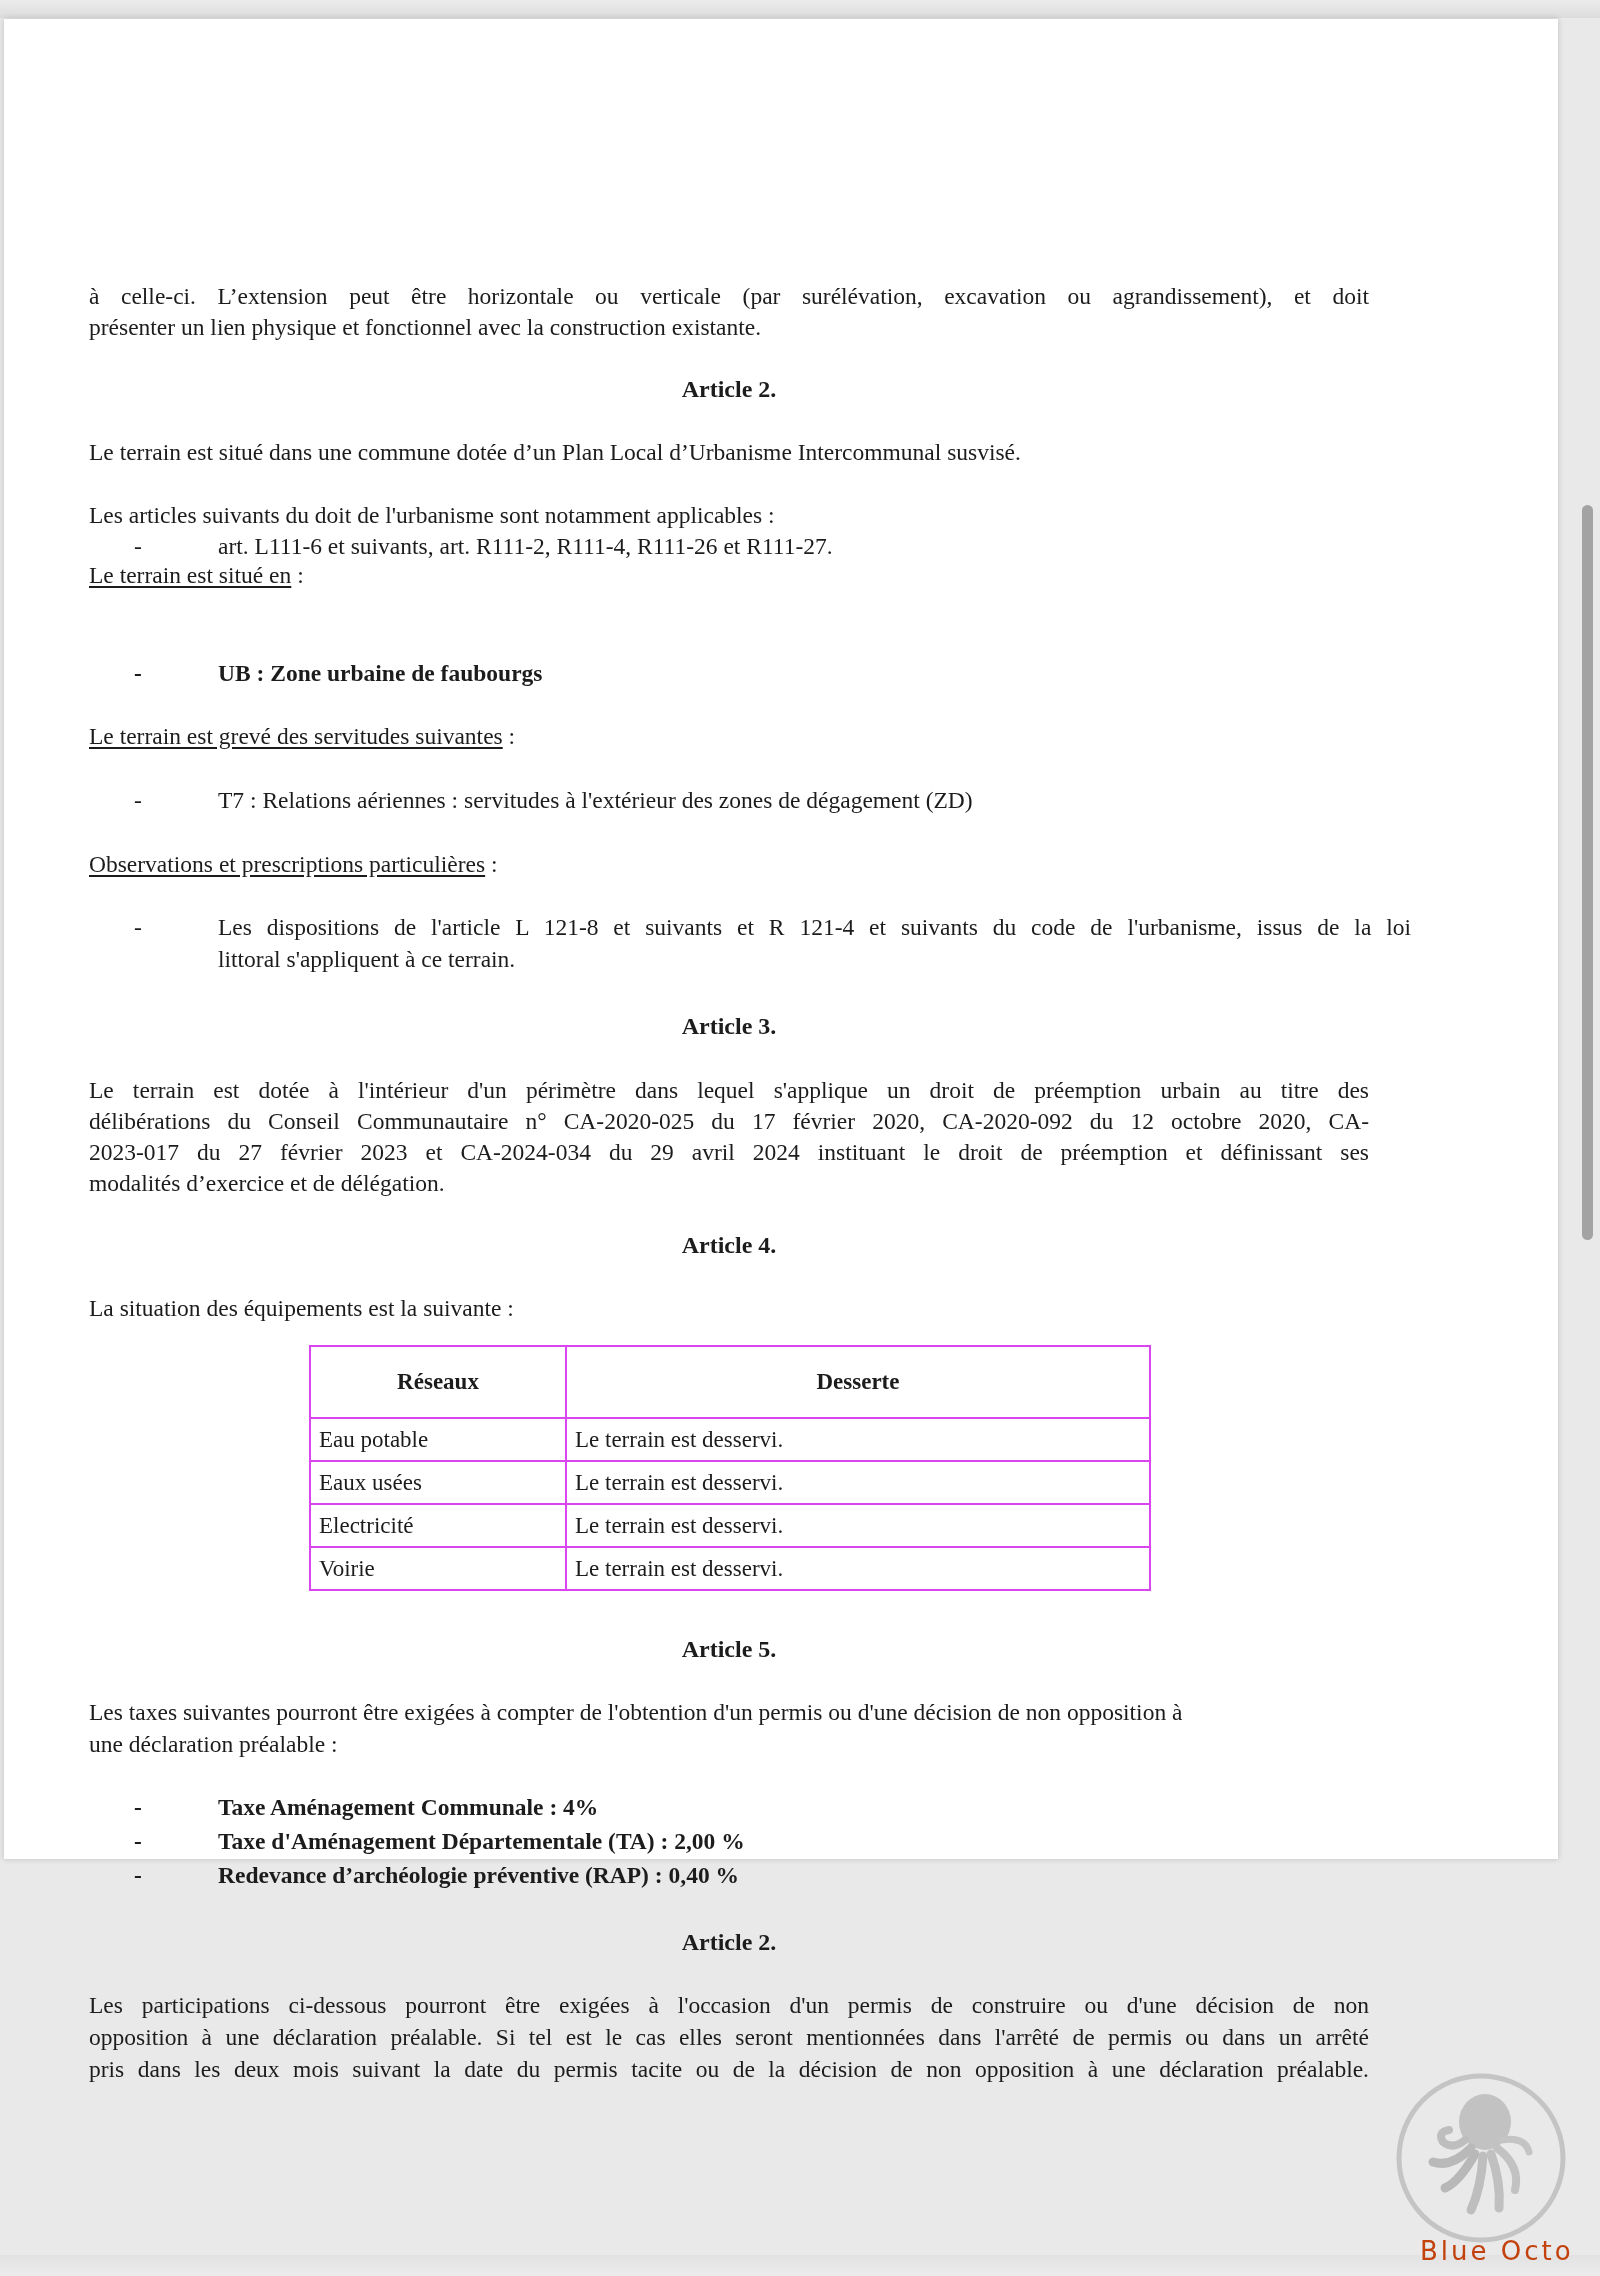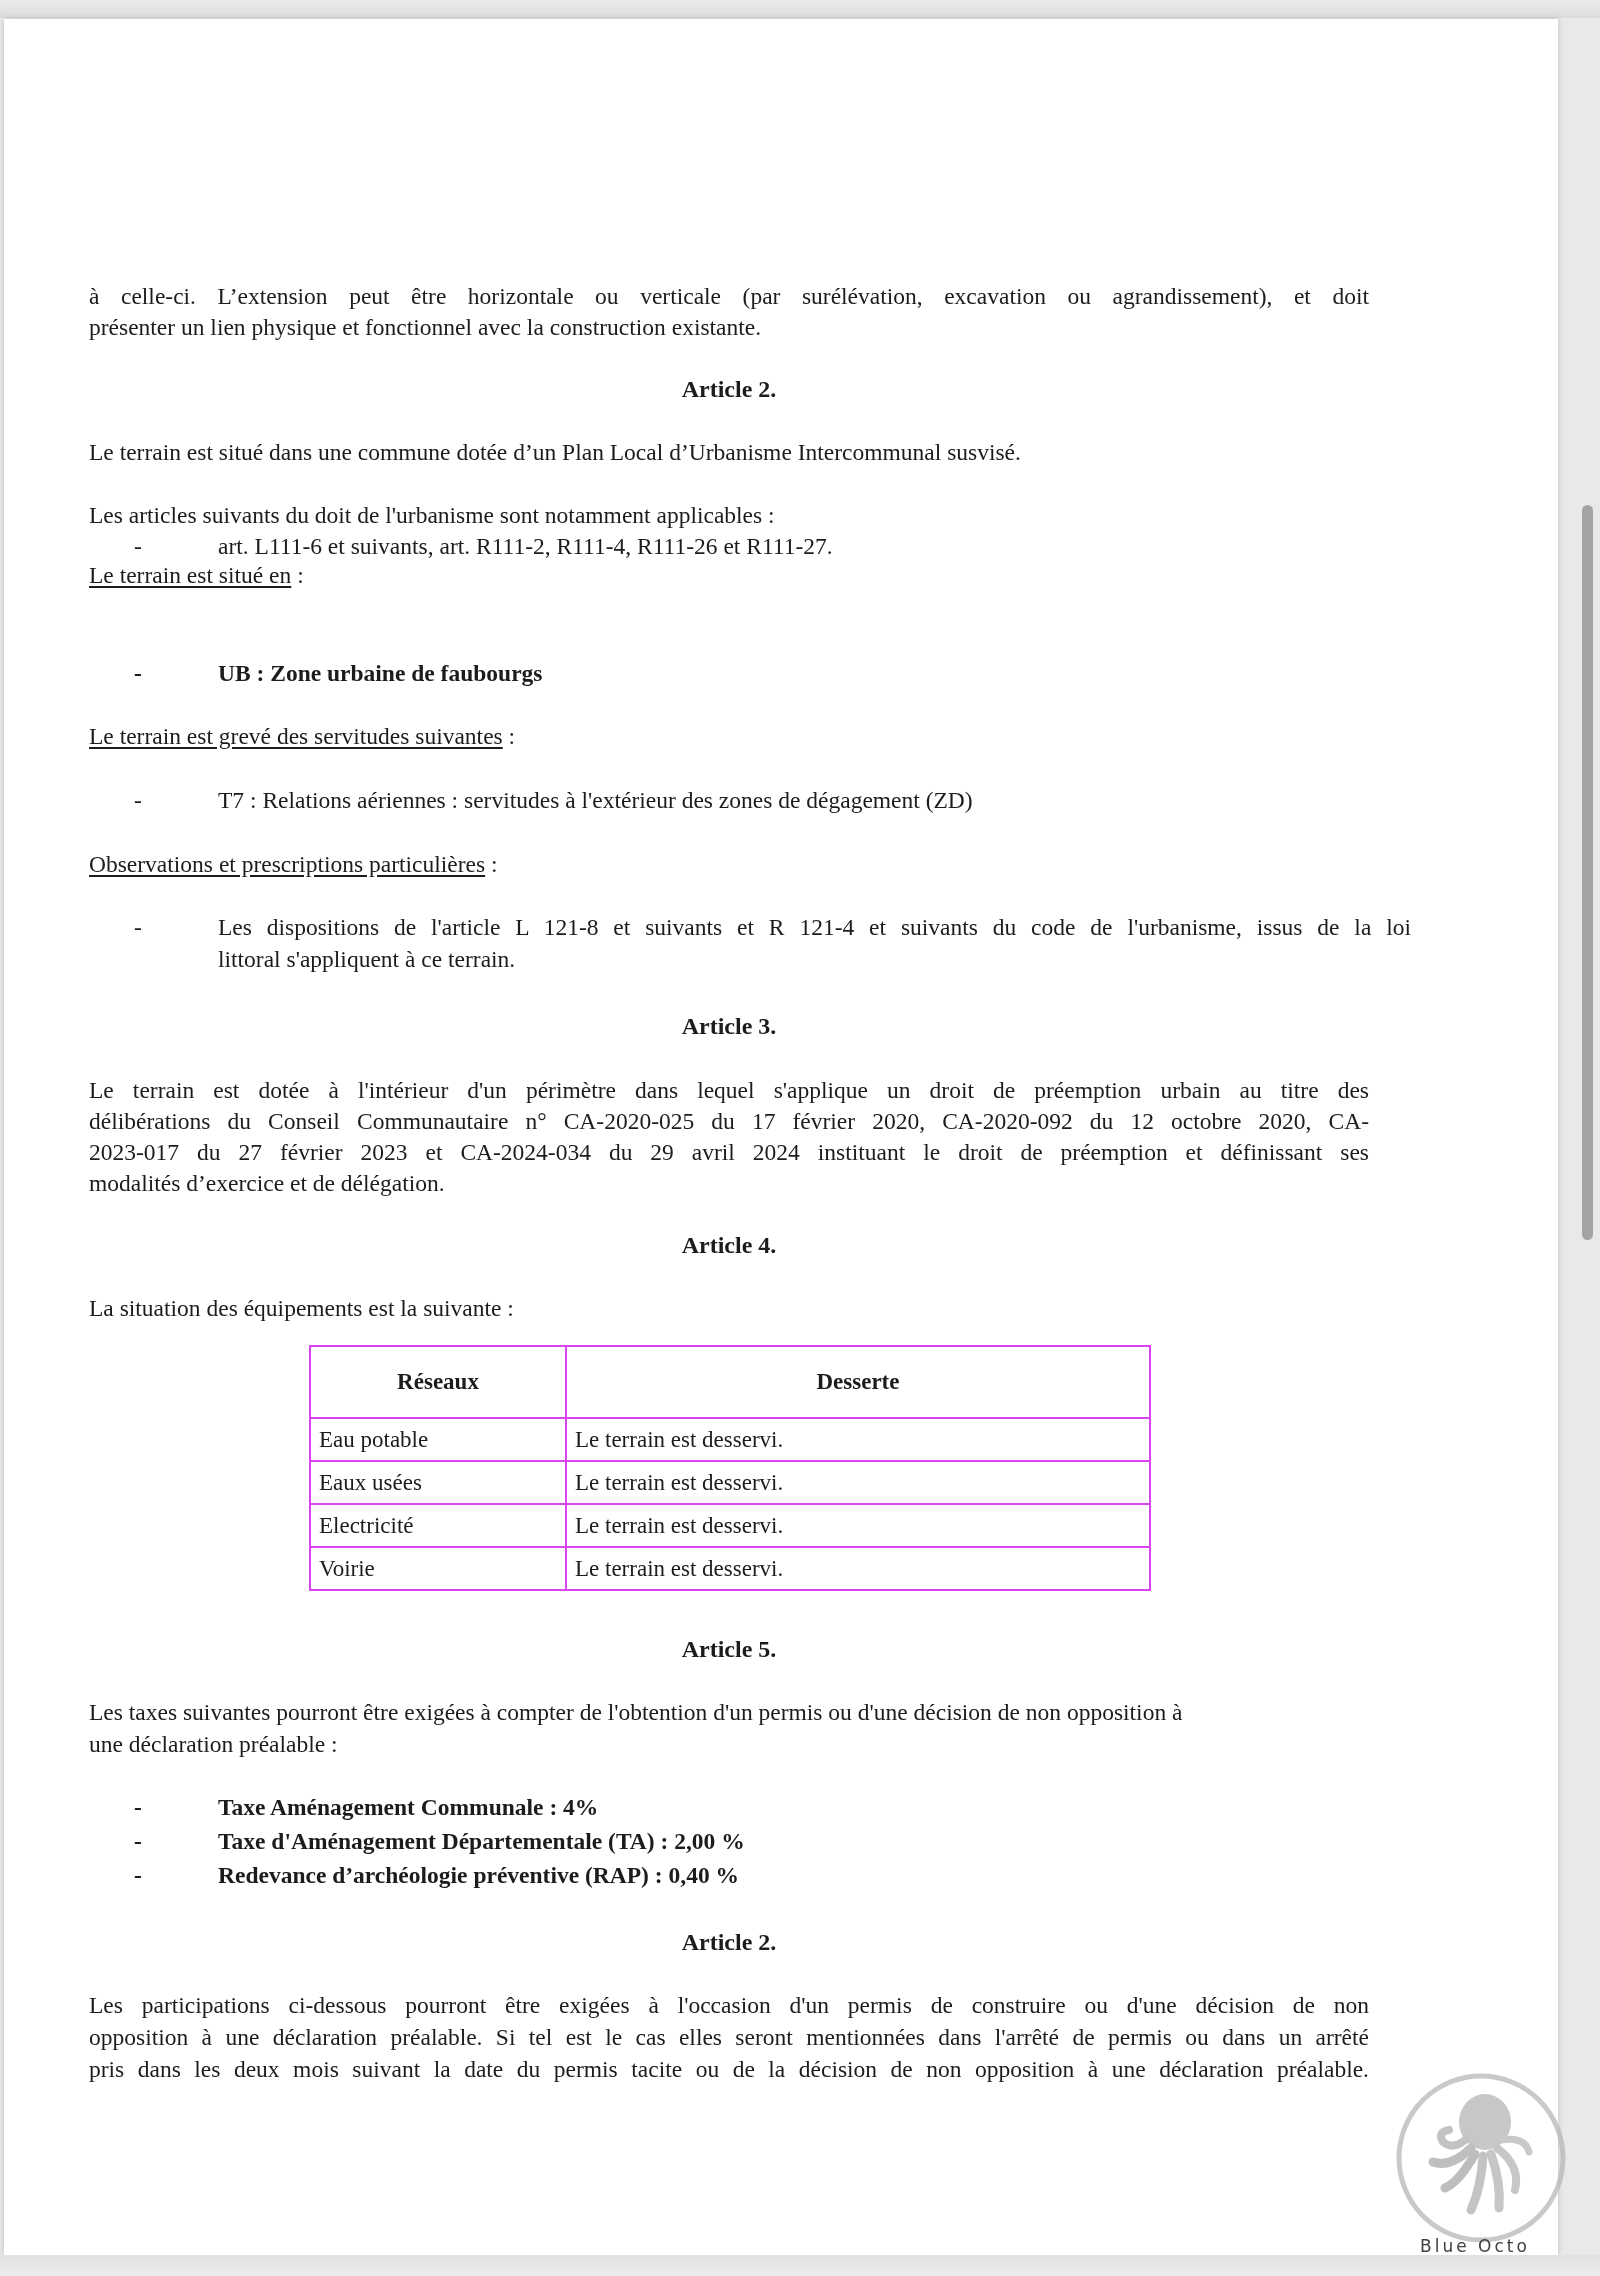--- a/index.html
+++ b/index.html
@@ -8,21 +8,21 @@
     background: #e9e9e9;
     position: relative;
     font-family: "Liberation Serif", serif;
     color: #1c1c1c;
   }
   .topbar {
     position: absolute; left: 0; top: 0; width: 1600px; height: 18px;
     background: linear-gradient(#ececec, #dcdcdc);
   }
   .page {
-    position: absolute; left: 4px; top: 19px; width: 1554px; height: 2236px;
+    position: absolute; left: 4px; top: 19px; width: 1554px; height: 1840px;
     background: #ffffff;
     box-shadow: 0 0 6px rgba(0,0,0,0.18);
   }
   .bottomshade {
     position: absolute; left: 0; top: 2255px; width: 1600px; height: 21px;
     background: linear-gradient(#e2e2e2, #ececec);
   }
   .content {
     position: absolute; left: 85px; top: 0; width: 1280px;
   }
@@ -63,22 +63,22 @@
   table.equip col.c1 { width: 256px; }
   .scrollbar {
     position: absolute; left: 1582px; top: 505px; width: 11px; height: 735px;
     border-radius: 6px; background: #a3a3a3;
   }
   .watermark {
     position: absolute; left: 1393px; top: 2070px; width: 176px; height: 176px;
     opacity: 0.75;
   }
   .wm-text {
-    position: absolute; font-family: "DejaVu Sans", sans-serif; color: #404040;
-    font-size: 17px; letter-spacing: 3px;
+    position: absolute; font-family: "DejaVu Sans", sans-serif; color: #c2410c;
+    font-size: 26px; letter-spacing: 3px;
   }
 </style>
 </head>
 <body>
 
 <div class="topbar"></div>
 
 <div class="page">
   <div class="content">
 

